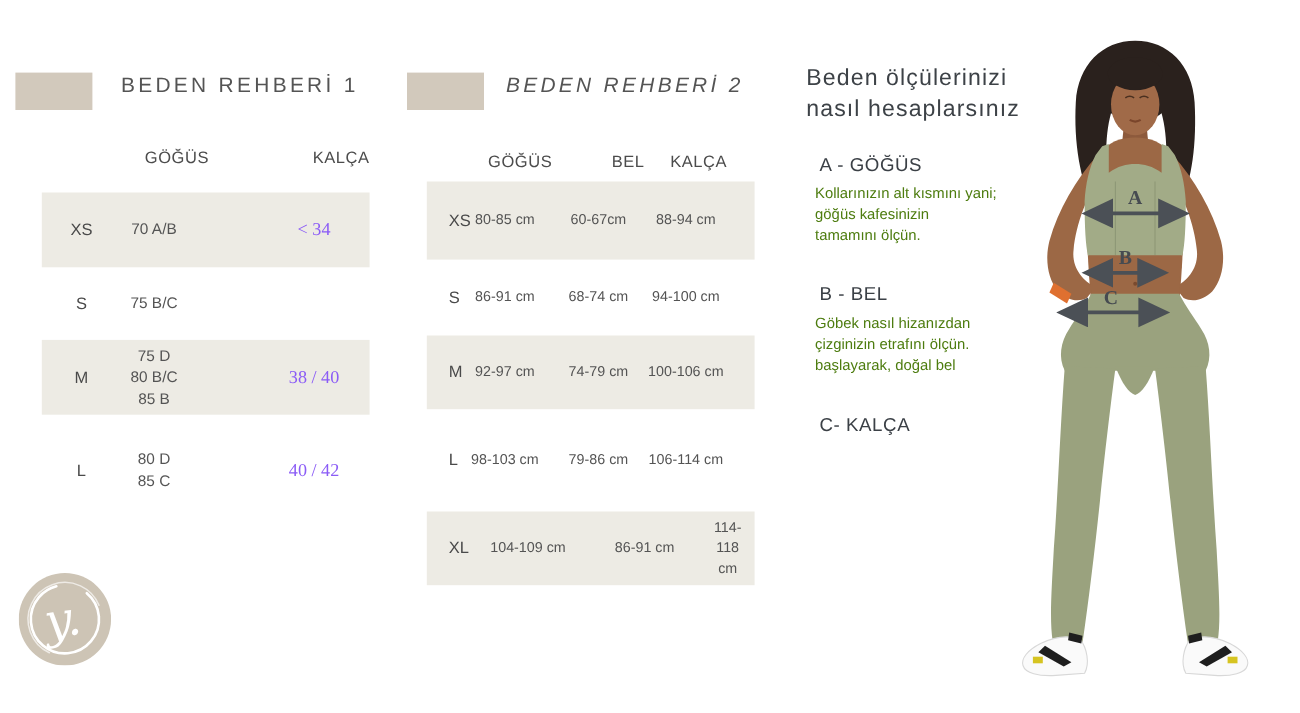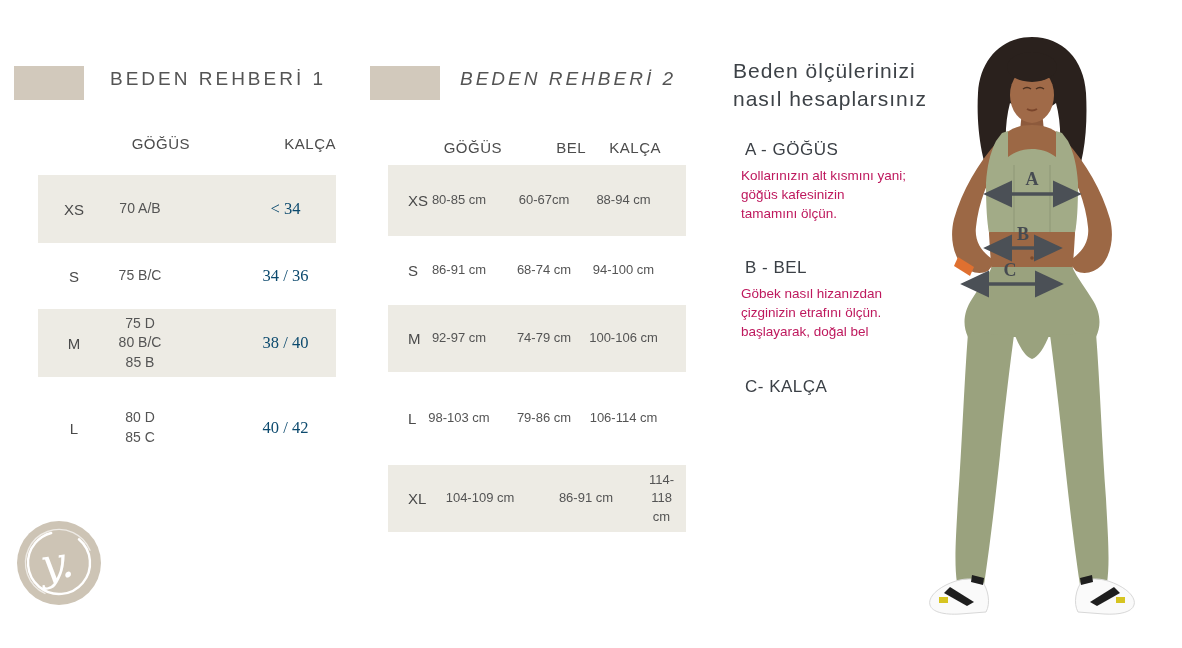--- a/index.html
+++ b/index.html
@@ -14,31 +14,31 @@
   .thead,.trow{display:grid;align-items:center;}
   .g1{grid-template-columns:52px 100px 1fr;}
   .g2{grid-template-columns:28px 86px 84px 1fr;}
   .thead{position:absolute;width:298px;height:24px;font-size:15px;color:#4c4c4c;letter-spacing:.5px;}
   .thead div{text-align:right;}
   .tbody{position:absolute;width:298px;}
   .trow{width:298px;}
   .trow.shaded{background:#edebe4;}
   .cell{text-align:center;font-size:14px;color:#545454;line-height:1.4;}
   .size-cell{font-size:15px;color:#4a4a4a;margin-left:20px;}
-  .serif-cell{font-family:"Liberation Serif","DejaVu Serif",serif;font-size:16.5px;color:#0c4a6e;}
+  .serif-cell{font-family:"Liberation Serif","DejaVu Serif",serif;font-size:16.5px;color:#8b5cf6;}
   .g1 .c3{padding-left:45px;}
   .g2 .c4{padding-right:25px;}
   .g2 .cell{font-size:13px;}
   .g2 .size-cell{font-size:15px;}
 
   
   .howto-title{position:absolute;left:733px;top:57px;width:260px;font-size:21px;
                letter-spacing:1px;line-height:28px;color:#3d4247;}
   .section-head{position:absolute;font-size:17px;letter-spacing:.5px;color:#3b4046;}
-  .section-body{position:absolute;font-size:13.5px;line-height:19px;color:#be185d;width:230px;}
+  .section-body{position:absolute;font-size:13.5px;line-height:19px;color:#4d7c0f;width:230px;}
 
   
   #logo{position:absolute;left:17px;top:521px;}
 
   
   #figure{position:absolute;left:920px;top:25px;}
   .arrow-label{font-family:"Liberation Serif","DejaVu Serif",serif;font-weight:bold;
                font-size:18px;fill:#464b51;}
 </style>
 </head>
@@ -57,21 +57,20 @@
 
   <div class="tbody" style="left:38px;top:175px;">
     <div class="trow g1 shaded" style="height:68px;">
       <div class="cell size-cell">XS</div>
       <div class="cell">70 A/B</div>
       <div class="cell serif-cell c3">&lt; 34</div>
     </div>
     <div class="trow g1" style="height:66px;">
       <div class="cell size-cell">S</div>
       <div class="cell">75 B/C</div>
-      <div class="cell serif-cell c3">34 / 36</div>
     </div>
     <div class="trow g1 shaded" style="height:68px;">
       <div class="cell size-cell">M</div>
       <div class="cell">
         <div>75 D</div>
         <div>80 B/C</div>
         <div>85 B</div>
       </div>
       <div class="cell serif-cell c3">38 / 40</div>
     </div>

